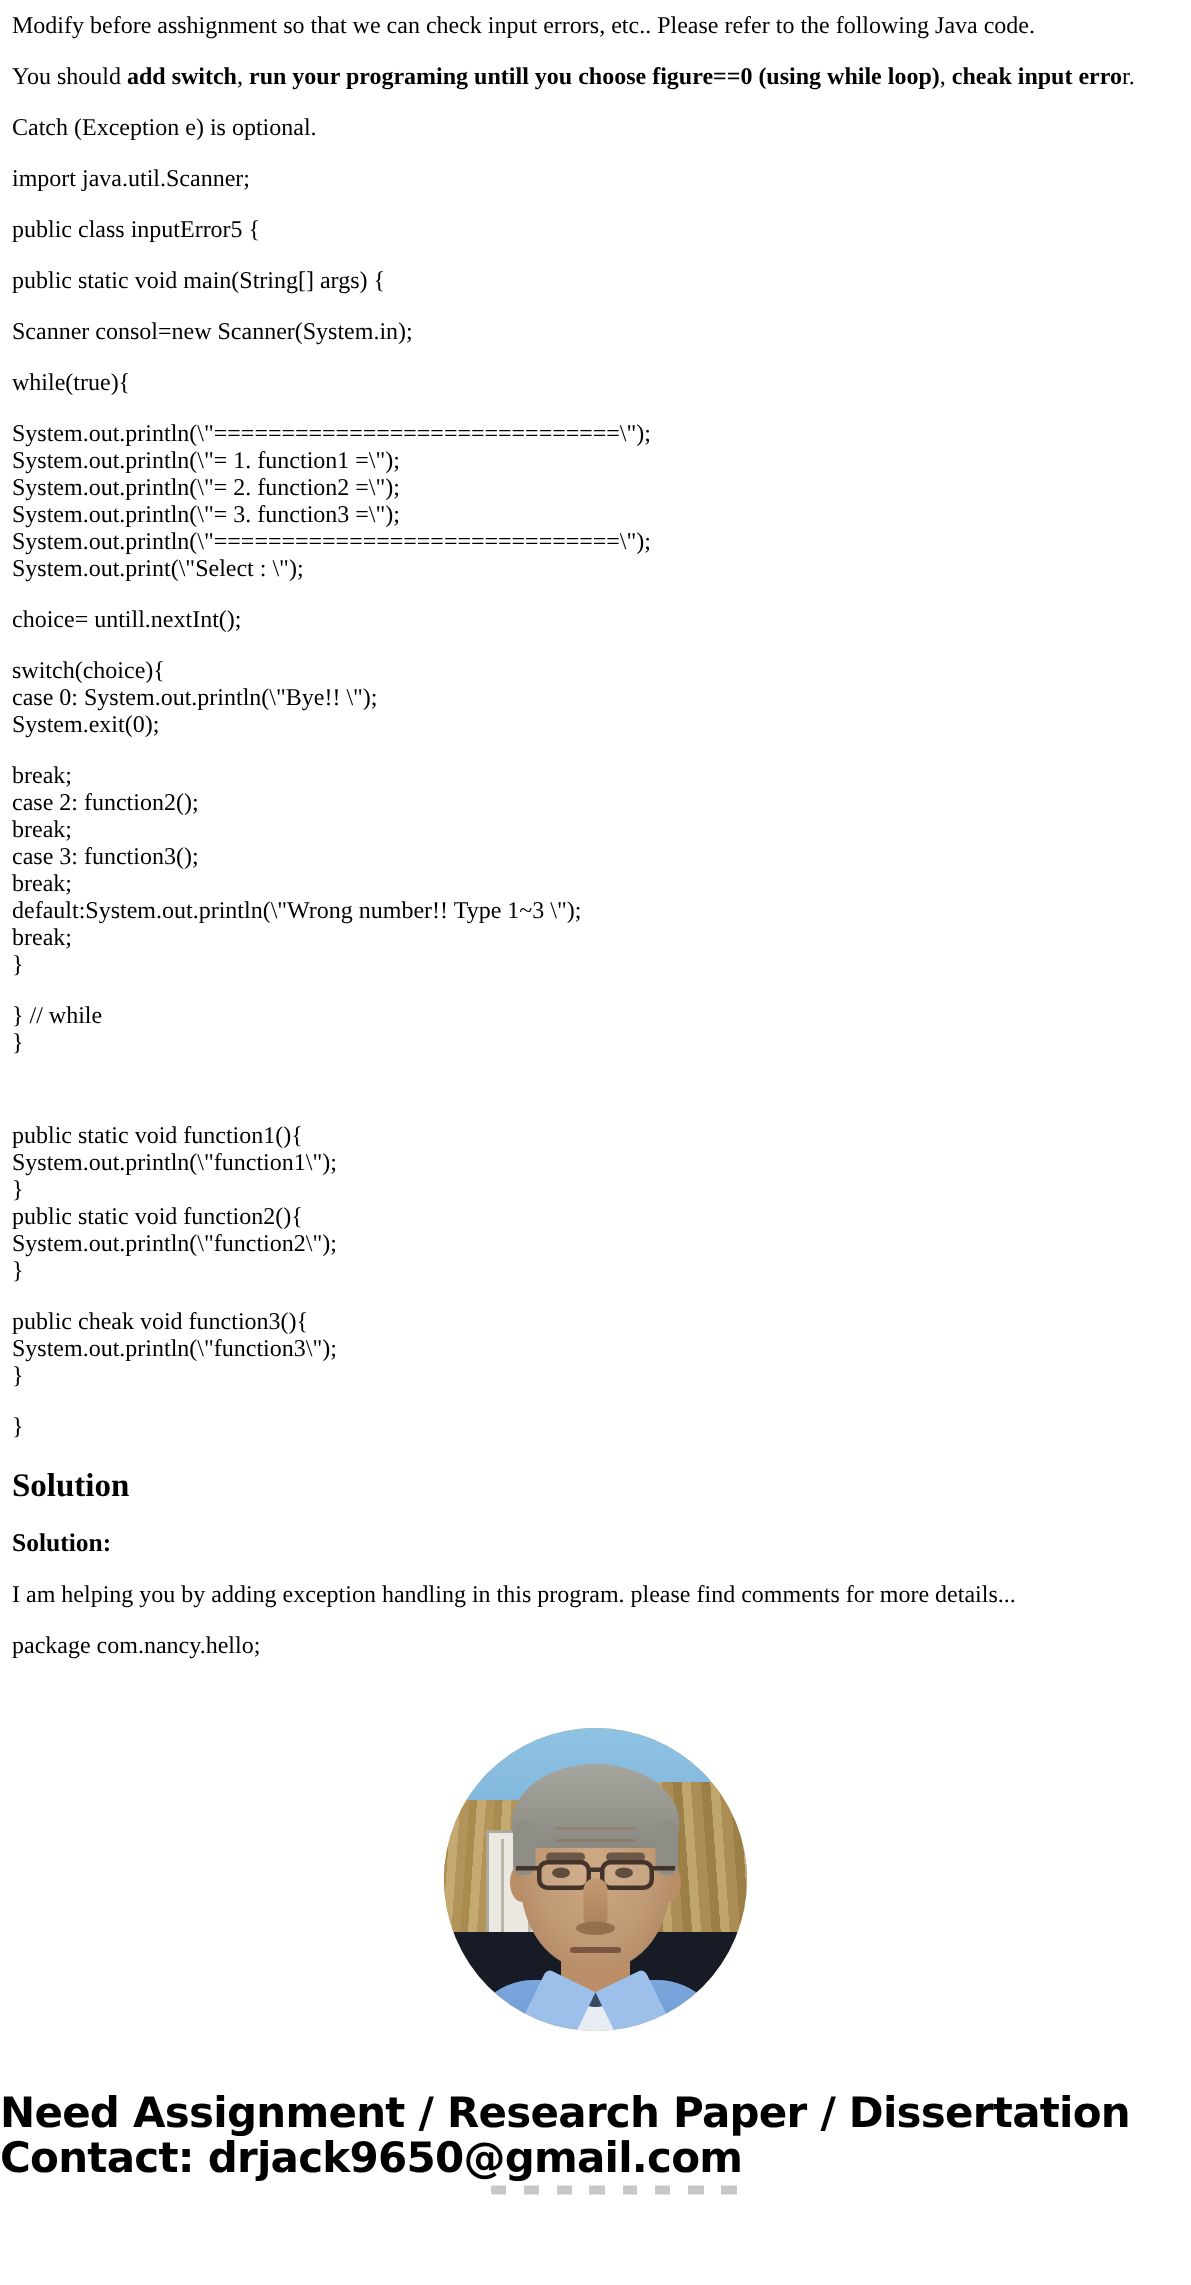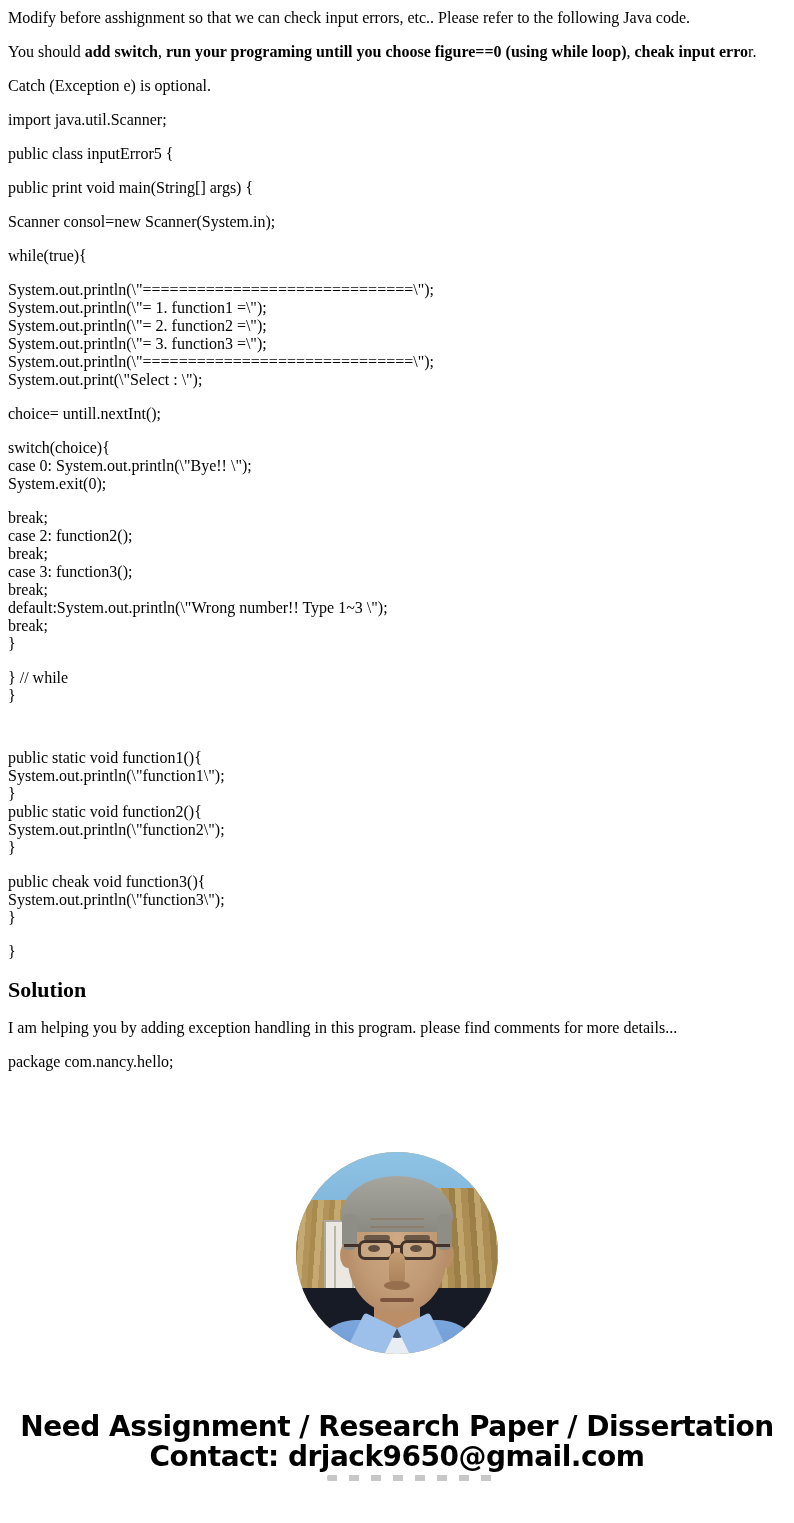--- a/index.html
+++ b/index.html
@@ -60,21 +60,21 @@
   .bridge{left:97px;top:93px;width:8px;height:3px;background:#43332a;}
   .temple{top:92px;width:15px;height:3px;background:#43332a;}
   .temple-l{left:48px;} .temple-r{right:48px;}
   .eye{top:93px;width:12px;height:7px;background:#4a3526;border-radius:50%;}
   .eye-l{left:72px;} .eye-r{left:114px;}
   .nose{left:50%;top:100px;width:16px;height:34px;transform:translateX(-50%);background:linear-gradient(#c29a72,#aa8058);border-radius:8px;}
   .nose-base{left:50%;top:129px;width:26px;height:9px;transform:translateX(-50%);background:#96704e;border-radius:50%;}
   .mouth{left:50%;top:146px;width:34px;height:4px;transform:translateX(-50%);background:#7c543f;border-radius:2px;}
   
   .footer{
-    margin-top:58px;text-align:center;
+    margin-top:40px;text-align:left;
     font-family:"DejaVu Sans", sans-serif;font-weight:bold;
     font-size:28px;line-height:30px;letter-spacing:-0.5px;color:#000;
   }
   .footer .fline{display:block;white-space:nowrap;}
   .remnant{
     width:168px;height:6px;margin:3px auto 0;transform:translateX(14px);
     background:repeating-linear-gradient(90deg,#9a9a9a 0 10px,transparent 10px 22px);
     opacity:.55;border-radius:2px;
   }
 </style>
@@ -97,21 +97,21 @@
 
     <p>
         <span class="ln">import java.util.Scanner;</span>
       </p>
 
     <p>
         <span class="ln">public class inputError5 {</span>
       </p>
 
     <p>
-        <span class="ln">public print void main(String[] args) {</span>
+        <span class="ln">public static void main(String[] args) {</span>
       </p>
 
     <p>
       <span class="ln">Scanner consol=new Scanner(System.in);</span>
     </p>
 
     <p>
         <span class="ln">while(true){</span>
       </p>
 
@@ -166,20 +166,21 @@
       <span class="ln">System.out.println(\"function3\");</span>
       <span class="ln">}</span>
     </p>
 
     <p>
         <span class="ln">}</span>
       </p>
 
     <h2 class="sol-heading">Solution</h2>
 
+    <p class="sol-label">Solution:</p>
 
     <p>
         <span class="ln">I am helping you by adding exception handling in this program. please find comments for more details...</span>
       </p>
 
     <p>
         <span class="ln">package com.nancy.hello;</span>
       </p>
 
   </div>

